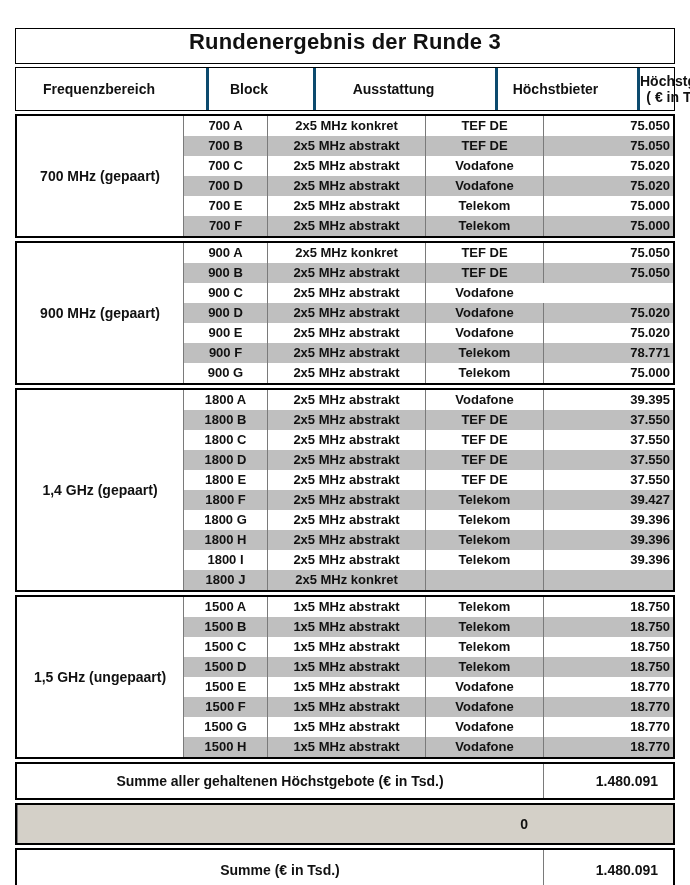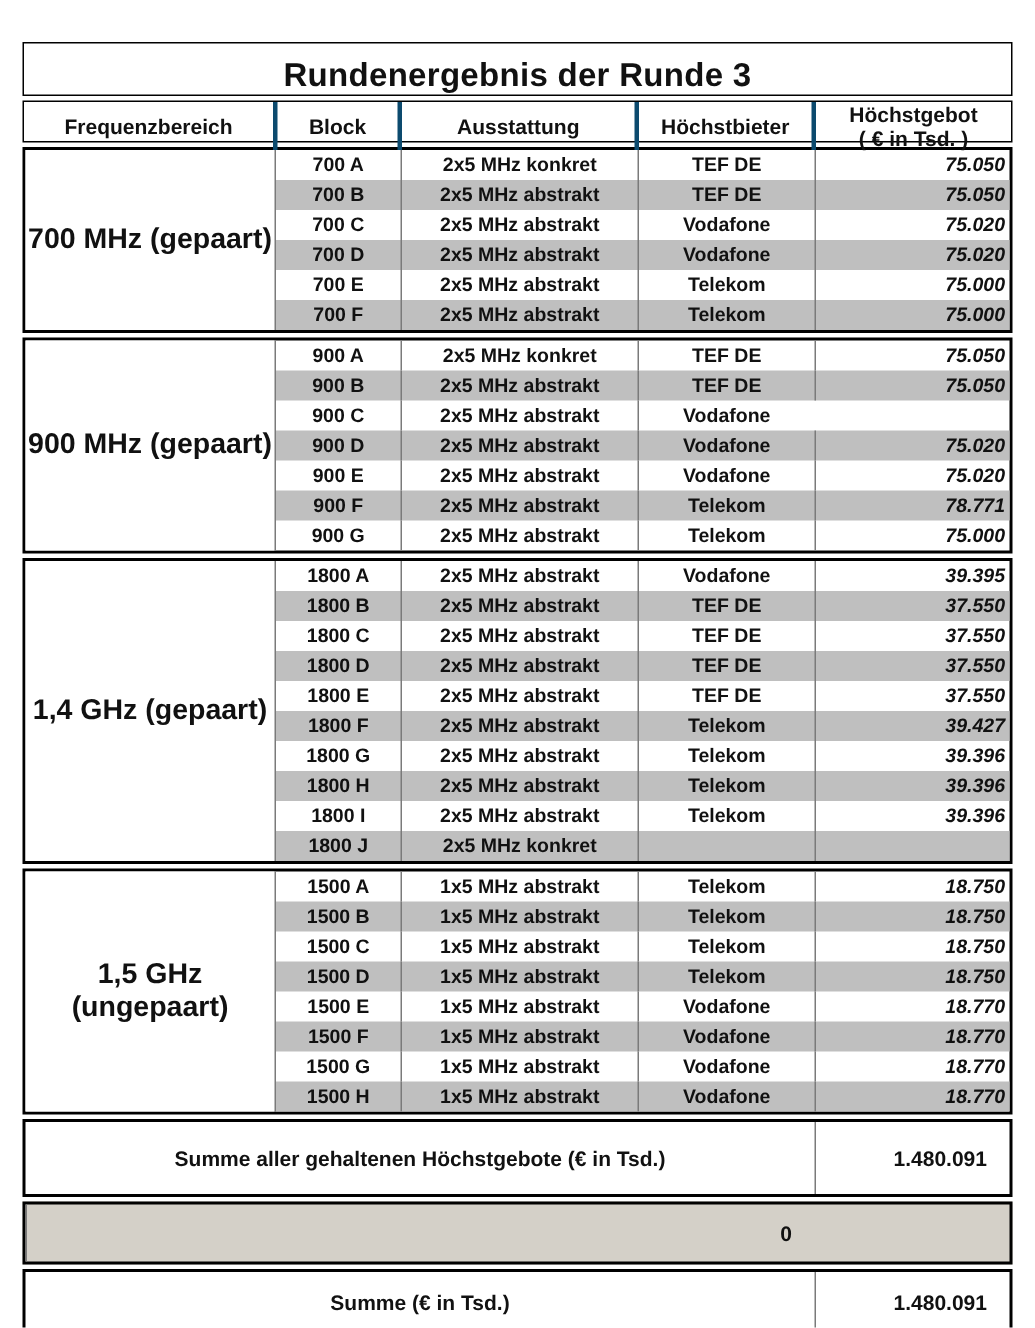--- a/index.html
+++ b/index.html
@@ -21,59 +21,59 @@
   }
   .page { padding:28px 0 0 15px; }
   .box {
     width:660px;
     border:2px solid var(--border);
     margin-bottom:3px;
     background:#ffffff;
   }
   .title-box {
     height:36px; border-width:1.5px;
-    display:flex; align-items:flex-end; justify-content:center;
+    display:flex; align-items:flex-start; justify-content:center;
     font-size:22px; letter-spacing:0.2px;
   }
   .header-box {
-    height:28px; border-width:1.5px;
-    display:grid; grid-template-columns:166px 83px 158px 118px 1fr;
+    height:44px; border-width:1.5px;
+    display:grid; grid-template-columns:166px 83px 158px 118px 1fr;gap:24px;
   }
   .header-cell {
     display:flex; flex-direction:column; align-items:center; justify-content:center;
     font-size:14px; line-height:16px; text-align:center;
   }
   .header-cell + .header-cell { border-left:3px solid #0c4a6e; }
   .group-box { display:grid; grid-template-columns:166px 1fr; }
   .band-cell {
     display:flex; align-items:center; justify-content:center;
-    font-size:19px; text-align:center; background:#ffffff;
+    font-size:14px; text-align:center; background:#ffffff;
   }
   .rows { border-left:1px solid var(--divider); }
   .row {
     display:grid; grid-template-columns:83px 158px 118px 1fr;
     height:20px; line-height:20px; font-size:13px;
   }
   .row.striped { background:var(--row-stripe); }
   .cell { overflow:hidden; white-space:nowrap; }
   .c-block, .c-ausstattung, .c-bieter { text-align:center; }
   .c-ausstattung, .c-bieter, .c-gebot { border-left:1px solid var(--divider); }
-  .c-gebot { text-align:right; padding-right:3px;font-style:italic; }
+  .c-gebot { text-align:right; padding-right:3px; }
   .summary-box { display:grid; grid-template-columns:1fr 130px; }
   .summary-box.shaded { background:var(--summary-stripe); }
   .summary-label {
     display:flex; flex-direction:column; align-items:center; justify-content:center;
     font-size:14px; line-height:17px; text-align:center;
   }
   .summary-value {
     border-left:1px solid var(--divider);
     display:flex; align-items:center; justify-content:flex-end;
     padding-right:15px; font-size:14px;
   }
-  #summary-1 { height:52px; }
+  #summary-1 { height:38px; }
   #summary-2 { height:42px; }
   #summary-3 { height:44px; }
 </style>
 </head>
 <body>
 
 <div class="page">
 
   <div class="box title-box">
     <span>Rundenergebnis der Runde 3</span>

